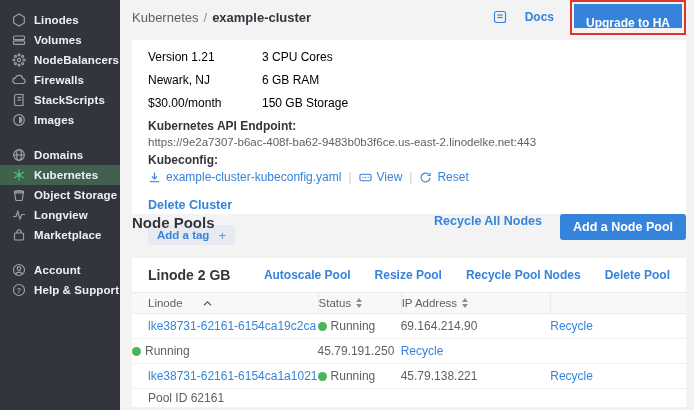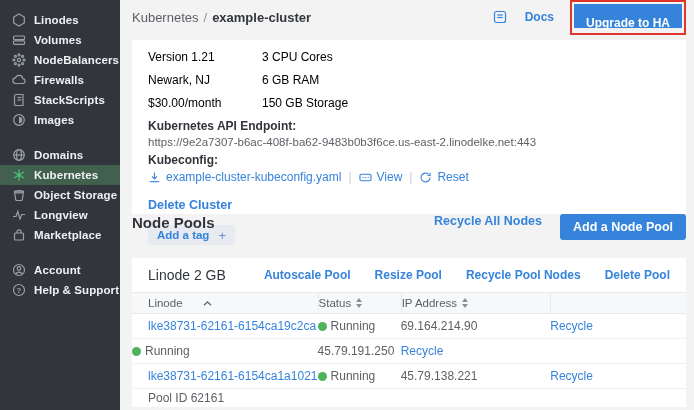--- a/index.html
+++ b/index.html
@@ -49,21 +49,21 @@
 
   
   .pools-bar { height:44px; display:flex; align-items:flex-start; flex-shrink:0; }
   .pools-title { font-size:15px; font-weight:700; color:#32363c; }
   .recycle-all { margin-left:auto; margin-right:18px; color:#3683dc; font-size:12.5px; font-weight:600; cursor:pointer; }
   .add-pool-btn { background:#3683dc; color:#fff; border:none; height:26px; padding:0 13px; border-radius:3px; font-family:inherit; font-size:12.5px; font-weight:700; cursor:pointer; }
 
   
   .pool-card { flex:1; margin-bottom:3px; display:flex; flex-direction:column; overflow:hidden; }
   .pool-head { height:34px; display:flex; align-items:center; padding:0 16px; flex-shrink:0; }
-  .pool-name { font-size:14px; font-weight:400; color:#32363c; }
+  .pool-name { font-size:14px; font-weight:700; color:#32363c; }
   .pool-actions { margin-left:auto; display:flex; gap:24px; }
   .pool-actions a { color:#3683dc; font-size:12px; font-weight:600; text-decoration:none; cursor:pointer; }
 
   .grid-cols { display:grid; grid-template-columns:33.5% 15% 27% 24.5%; }
   .thead { background:#f7f8f9; border-top:1px solid #e9eaec; border-bottom:1px solid #e9eaec; height:22px; font-size:11.5px; color:#5d6166; flex-shrink:0; }
   .th { display:flex; align-items:center; gap:5px; height:100%; cursor:pointer; }
   .th.first { padding-left:16px;gap:20px; }
   .th.bordered { border-left:1px solid #e9eaec; }
   .caret-up svg { stroke:#5d6166; fill:none; stroke-width:1.4; }
   .sort-both { display:inline-flex; flex-direction:column; gap:2px; }

